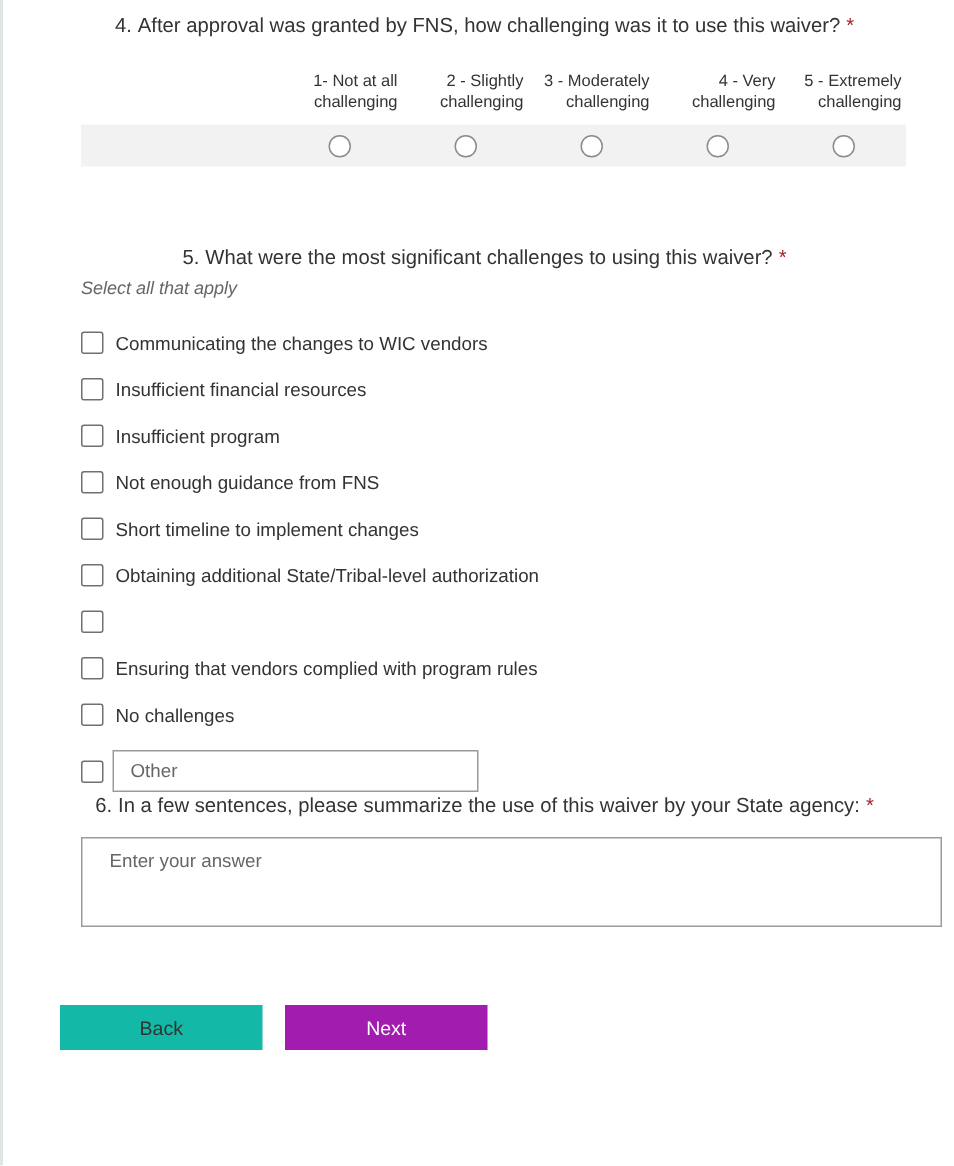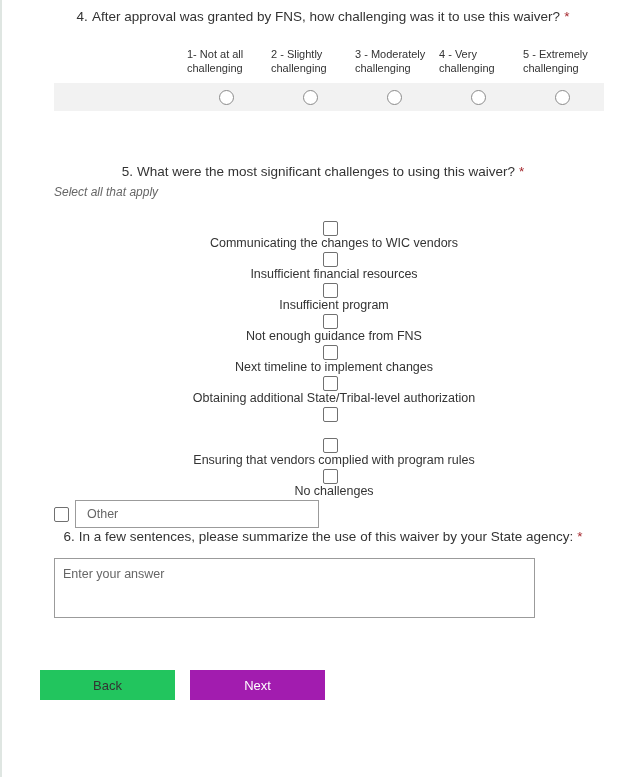--- a/index.html
+++ b/index.html
@@ -22,21 +22,21 @@
   .q-title { font-size:13.5px; line-height:17px; color:#333;text-align:center; }
   .q-number { margin-right:4px; }
   .q-req { color:#a4262c; margin-left:4px; }
   
   .likert { margin-left:14px; width:550px; }
   .likert-headers {
     display:flex; margin-top:22px; align-items:flex-end;
   }
   .likert-spacer { width:130px; flex:none; }
   .likert-col {
-    width:84px; flex:none; text-align:left;
+    width:84px; flex:none; text-align:right;
     font-size:11px; line-height:14px; color:#333;
     padding:0 3px;
   }
   .likert-band {
     display:flex; margin-top:8px; height:28px;
     background:#f2f2f2; align-items:center;
   }
   .likert-cell {
     width:84px; flex:none; display:flex;
     align-items:center; justify-content:center;
@@ -47,56 +47,56 @@
     cursor:pointer;
   }
   
   .q5 { margin-top:52px; }
   .q-subtitle {
     margin-left:14px; margin-top:5px;
     font-size:12px; font-style:italic; color:#666;
     line-height:15px;
   }
   .options { margin-left:14px; margin-top:21px; }
-  .option-row { display:flex; align-items:center; height:15px; margin-bottom:16px;flex-direction:column; }
+  .option-row { display:flex; align-items:center; height:15px; margin-bottom:16px; }
   .checkbox {
     width:15px; height:15px; flex:none;
     border:1px solid #707070; border-radius:2px;
     background:#ffffff; cursor:pointer;
   }
   .option-label { margin-left:8px; font-size:12.5px; color:#333; white-space:nowrap; }
   .other-row { display:flex; align-items:center; margin-left:14px; }
   .other-input {
     margin-left:6px; width:244px; height:28px;
     border:1px solid #9b9b9b; background:#fff;
     font-family:"Liberation Sans", sans-serif;
     font-size:12.5px; color:#333; padding:0 11px;
     outline:none;
   }
   .other-input::placeholder { color:#666; opacity:1; }
   
   .q6 { }
   .answer-textarea {
     display:block; margin-left:14px; margin-top:13px;
-    width:481px; height:60px; resize:none;
+    width:574px; height:60px; resize:none;
     border:1px solid #9b9b9b; background:#fff;
     font-family:"Liberation Sans", sans-serif;
-    font-size:12.5px; color:#333; padding:8px 8px;
+    font-size:12.5px; color:#333; padding:8px 18px;
     outline:none;
   }
   .answer-textarea::placeholder { color:#666; opacity:1; }
   
   .nav-row { display:flex; margin-top:52px; }
   .btn {
     width:135px; height:30px; border:none;
     font-family:"Liberation Sans", sans-serif;
     font-size:13px; cursor:pointer;
     display:flex; align-items:center; justify-content:center;
   }
-  .btn-back { background:#22c55e; color:#333; }
+  .btn-back { background:#14b8a6; color:#333; }
   .btn-next { background:#a21caf; color:#ffffff; margin-left:15px; }
 </style>
 </head>
 <body>
 
 <div class="left-edge"></div>
 
 <div class="page">
 
   <div class="q4">
@@ -150,21 +150,21 @@
       <div class="option-row">
         <span class="checkbox"></span>
         <span class="option-label">Insufficient program</span>
       </div>
       <div class="option-row">
         <span class="checkbox"></span>
         <span class="option-label">Not enough guidance from FNS</span>
       </div>
       <div class="option-row">
         <span class="checkbox"></span>
-        <span class="option-label">Next timeline to implement changes</span>
+        <span class="option-label">Short timeline to implement changes</span>
       </div>
       <div class="option-row">
         <span class="checkbox"></span>
         <span class="option-label">Obtaining additional State/Tribal-level authorization</span>
       </div>
       <div class="option-row">
         <span class="checkbox"></span>
       </div>
       <div class="option-row">
         <span class="checkbox"></span>

